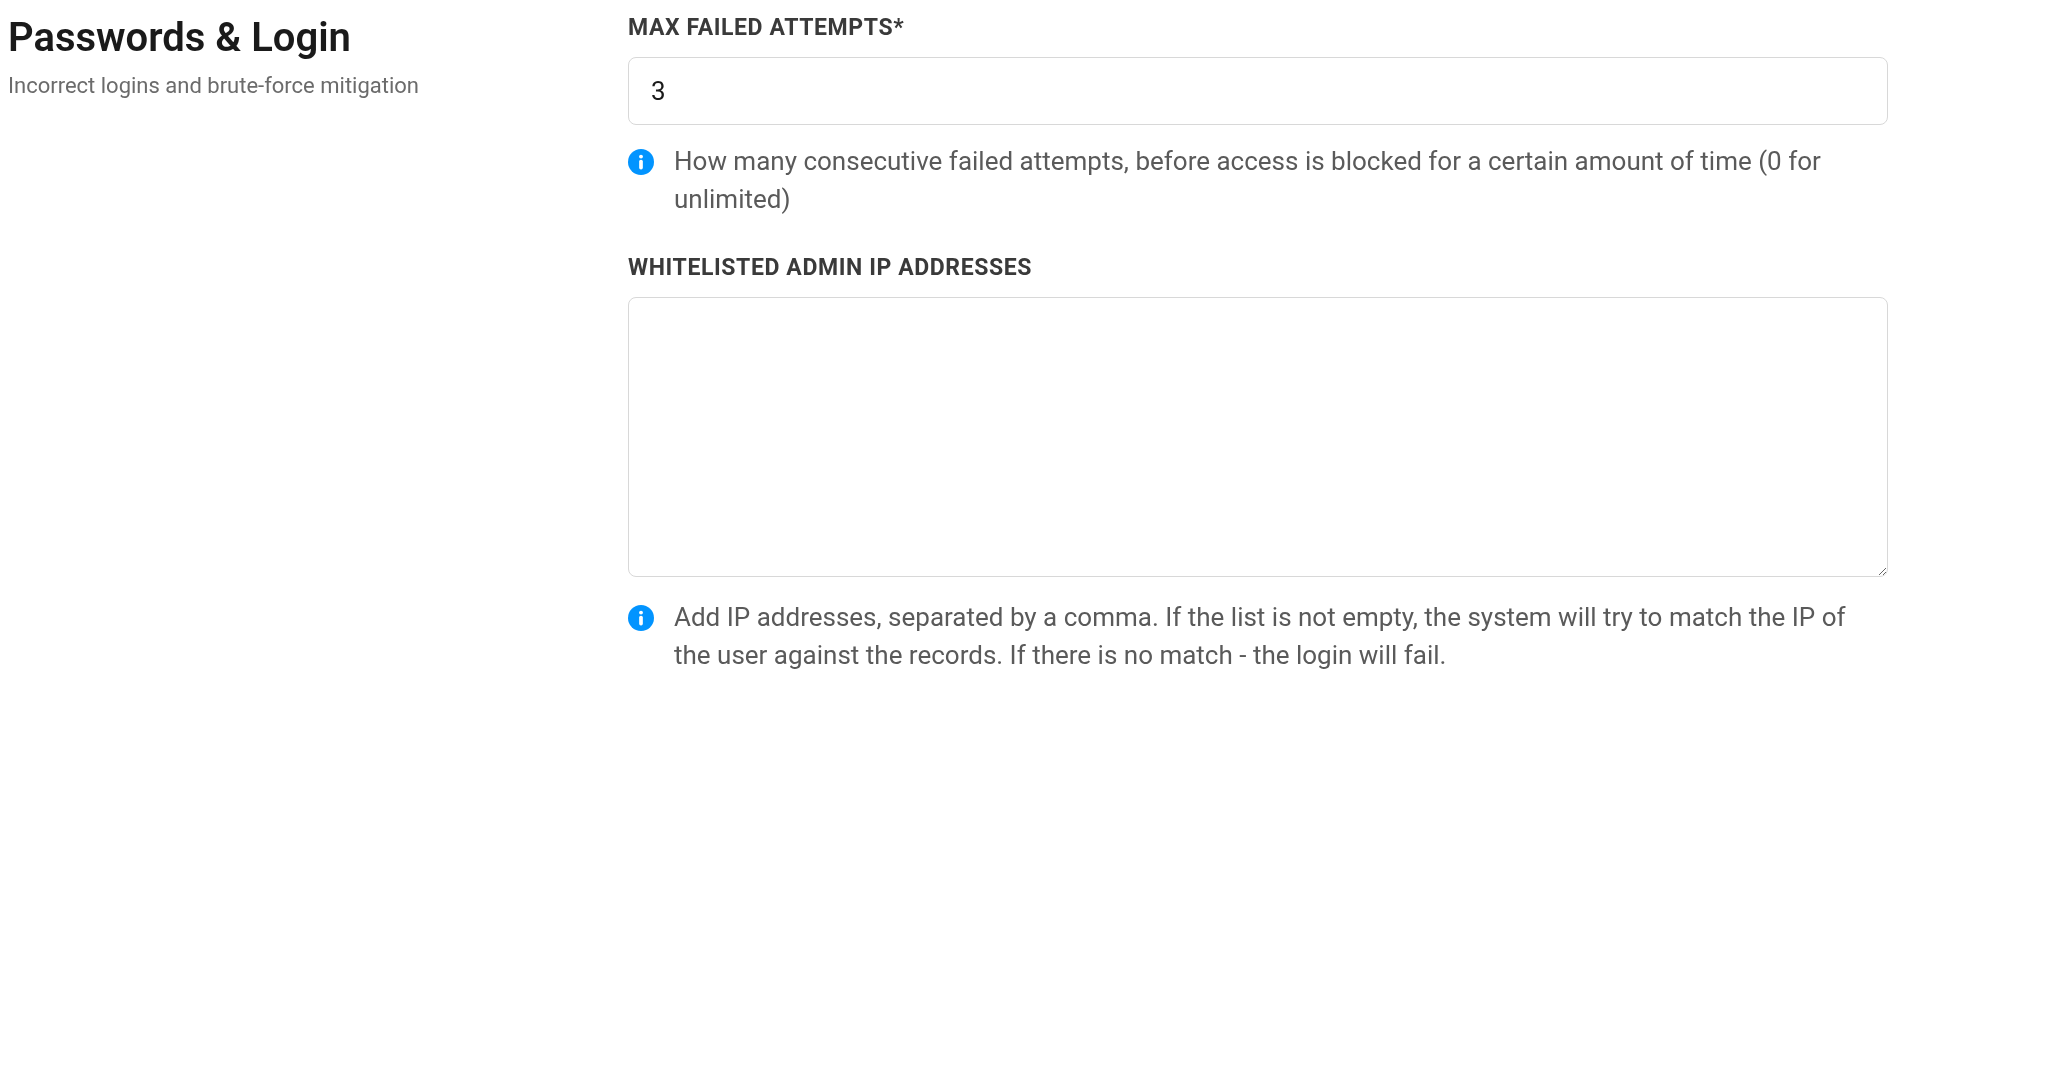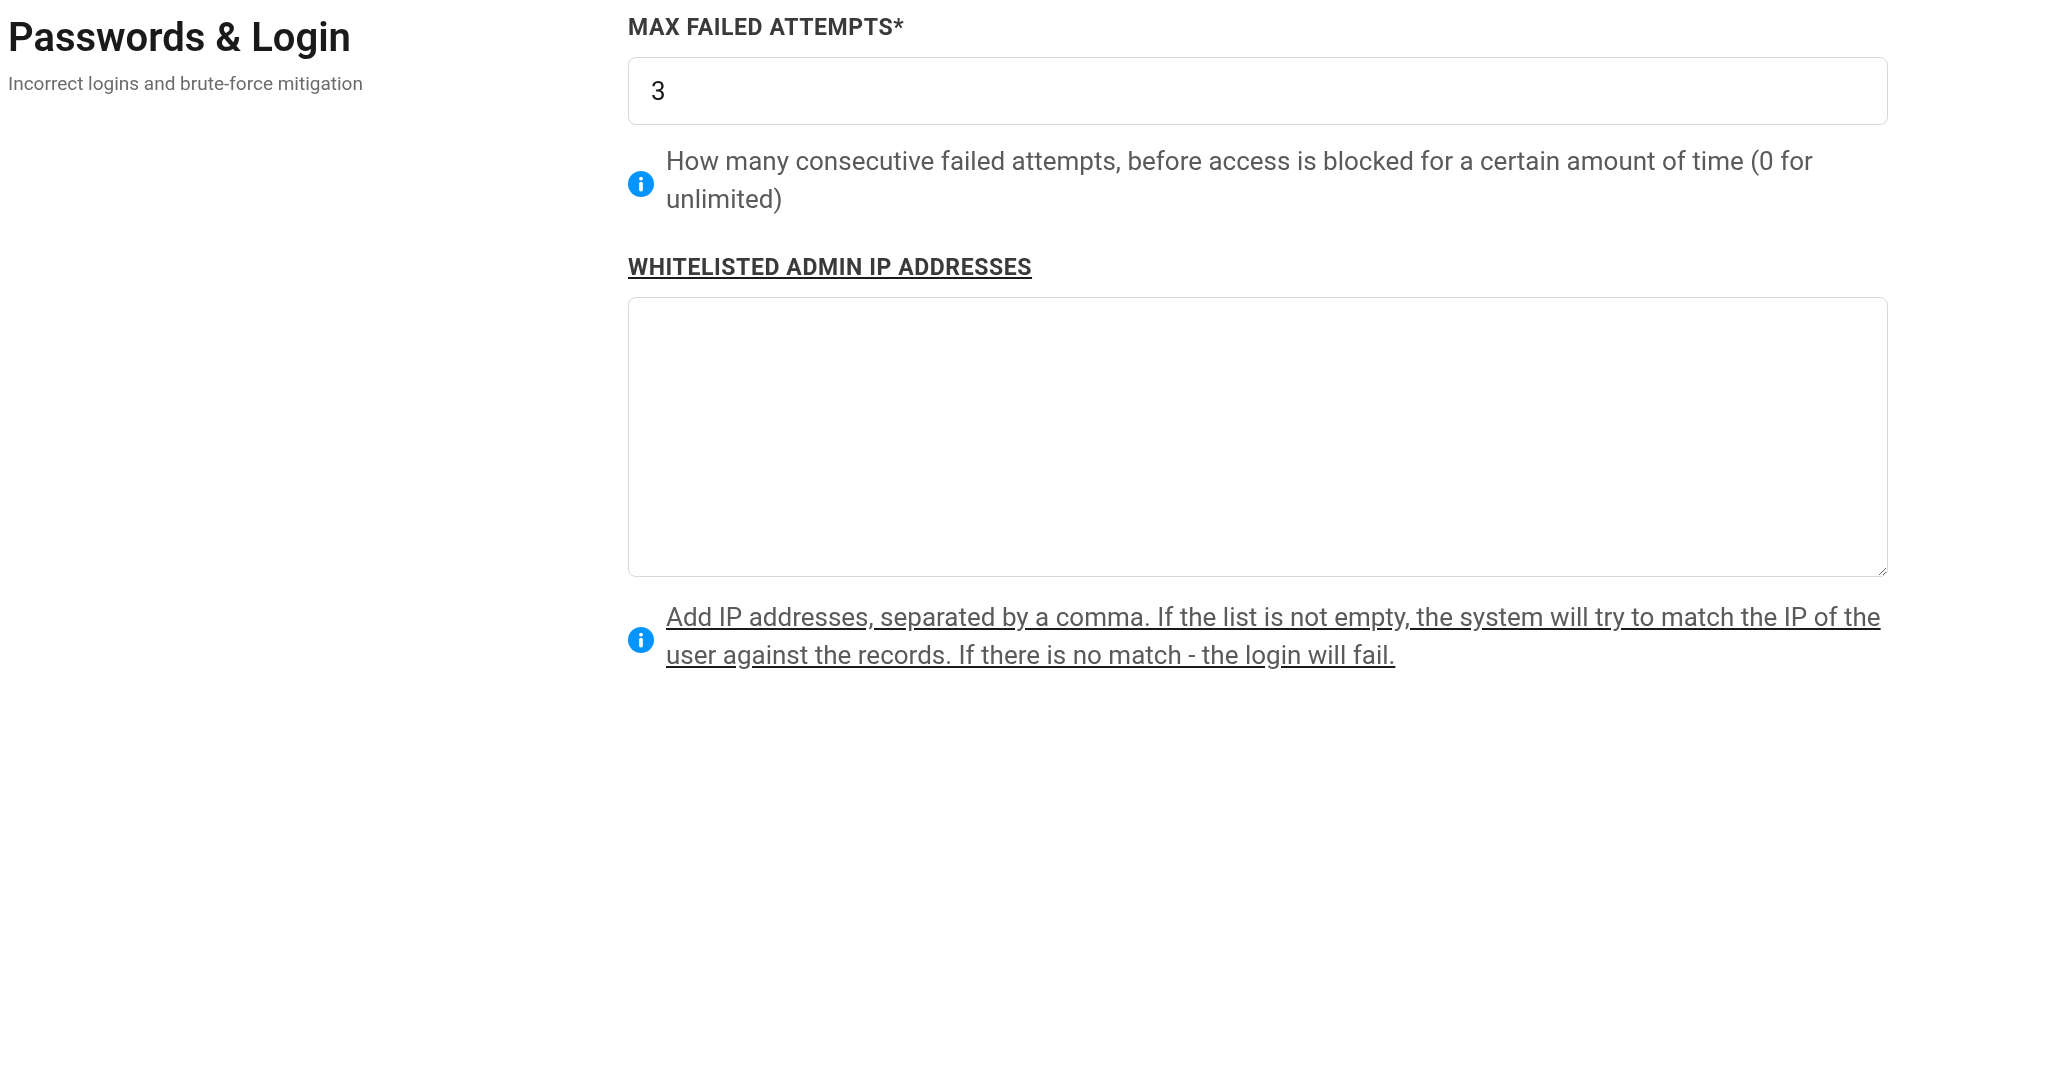--- a/index.html
+++ b/index.html
@@ -22,35 +22,34 @@
       width: 580px;
       flex-shrink: 0;
     }
     .section-title {
       font-size: 40px;
       font-weight: 600;
       color: #1a1a1a;
       margin-bottom: 10px;
     }
     .section-subtitle {
-      font-size: 19px;
+      font-size: 22px;
       font-weight: 400;
       color: #6b6b6b;
       line-height: 1.4;
     }
     .main {
       flex: 1;
       max-width: 1260px;
     }
     .field-group {
       margin-bottom: 36px;
     }
     .field-group:last-child {
       margin-bottom: 16px;
-      text-decoration: underline;
     }
     .field-label {
       display: block;
       font-size: 23px;
       font-weight: 700;
       letter-spacing: 0.6px;
       text-transform: uppercase;
       color: #3a3a3a;
       margin-bottom: 16px;
     }
@@ -74,22 +73,22 @@
       font-family: inherit;
       color: #1a1a1a;
       background: #ffffff;
       border: 1px solid #d8d8d8;
       border-radius: 8px;
       outline: none;
       resize: both;
     }
     .help-row {
       display: flex;
-      align-items: center;
-      gap: 12px;
+      align-items: flex-start;
+      gap: 20px;
       margin-top: 18px;
     }
     .info-icon {
       width: 26px;
       height: 26px;
       flex-shrink: 0;
       margin-top: 6px;
     }
     .help-text {
       font-size: 26px;

